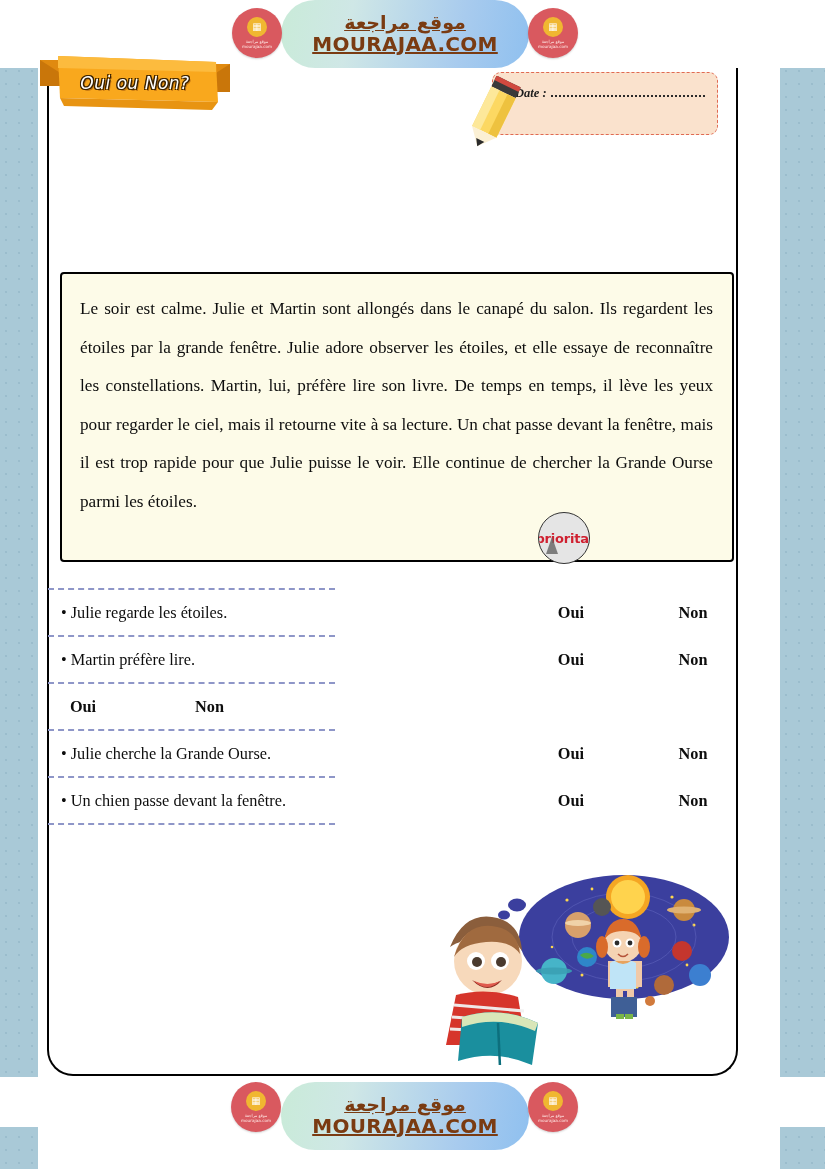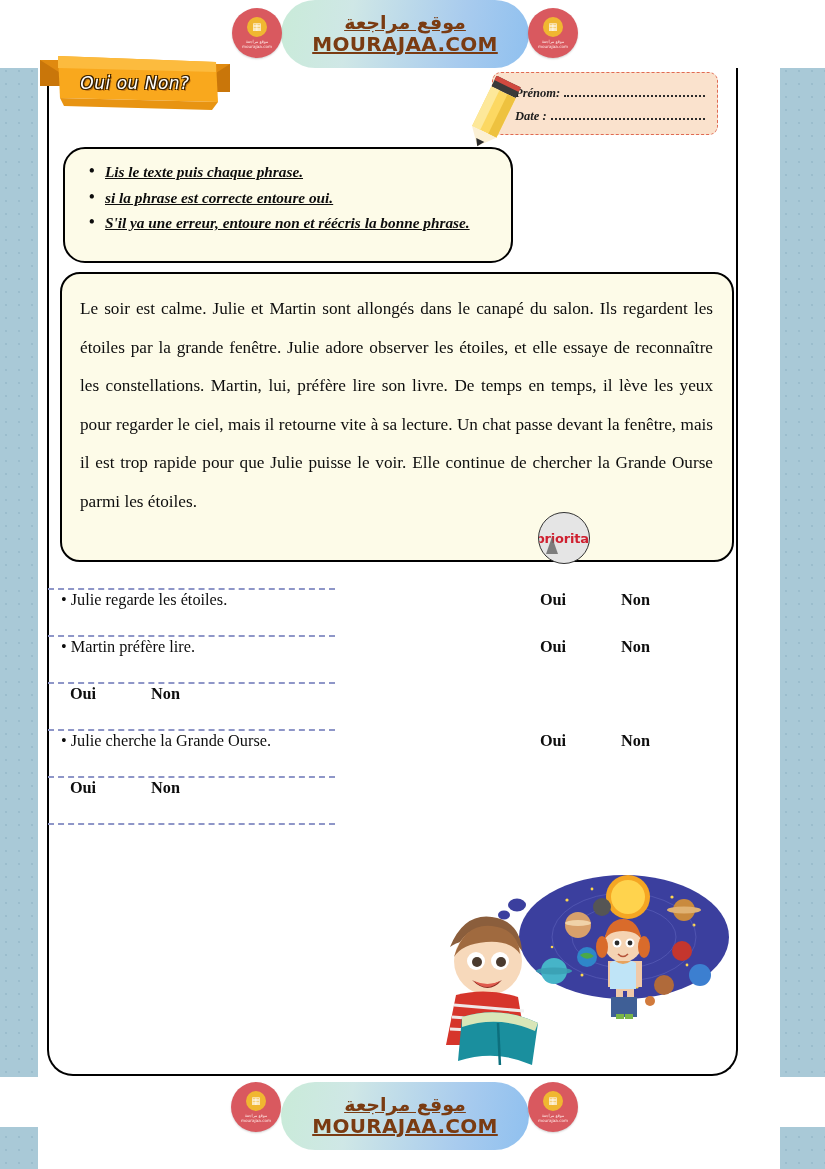--- a/index.html
+++ b/index.html
@@ -134,21 +134,21 @@
   }
   .instructions li::before {
     content: "•"; position: absolute; left: 0; top: -1px; font-size: 16px;
     font-style: normal;
   }
   .instructions li span { text-decoration: underline; }
 
   
   .passage {
     position: absolute; left: 60px; top: 272px; width: 674px; height: 290px;
-    background: #fdfbe8; border: 2.5px solid #000; border-radius: 20px;
+    background: #fdfbe8; border: 2.5px solid #000; border-radius: 4px;
     z-index: 3; padding: 16px 19px 0 18px;
   }
   .passage p {
     font-family: "Liberation Serif", serif;
     font-size: 17.2px; color: #0d0d0d;
     line-height: 2.24; text-align: justify;
   }
   .stamp {
     position: absolute; left: 476px; top: 238px;
     width: 52px; height: 52px; border-radius: 50%;
@@ -165,21 +165,21 @@
     border-left: 6px solid transparent; border-right: 6px solid transparent;
     border-bottom: 17px solid #6b6b6b; opacity: .85;
   }
 
   
   .questions { position: absolute; left: 48px; top: 588px; width: 690px; z-index: 3; }
   .dashline {
     height: 0; border-top: 2.6px dashed #8e96c8; width: 287px; margin: 0;
   }
   .qrow {
-    display: flex; align-items: flex-start; height: 45px;
+    display: flex; align-items: center; height: 45px; gap: 44px;
   }
   .qtext {
     font-family: "Liberation Serif", serif;
     font-size: 16.3px; color: #0d0d0d; padding-left: 13px; width: 470px;
     white-space: nowrap;
   }
   .qtext::before { content: "• "; }
   .opt {
     font-family: "Liberation Serif", serif;
     font-size: 16.3px; color: #0d0d0d; text-align: center;
@@ -225,50 +225,39 @@
       <polygon points="190,12 168,26 168,40 190,40" fill="#c9760a"></polygon>
       <polygon points="18,4 176,10 178,50 20,46" fill="#f9a81d"></polygon>
       <polygon points="18,4 176,10 176,20 18,16" fill="#fcbb3e"></polygon>
       <polygon points="20,46 178,50 172,58 24,54" fill="#e89412"></polygon>
     </svg>
     <div class="ribbon-title">Oui ou Non?</div>
   </div>
 
   <div class="namecard">
     <div class="row">
-      <span>Prénom:</span>
-      <span class="dots"></span>
-    </div>
-    <div class="row">
       <span>Date :</span>
       <span class="dots"></span>
     </div>
   </div>
 
   <div class="pencil">
     <svg width="64" height="78" viewBox="0 0 64 78">
       <g transform="rotate(26 32 39)">
         <rect x="18" y="2" width="27" height="12" rx="1" fill="#3a3a3a"></rect>
         <rect x="18" y="2" width="27" height="5" rx="1" fill="#d0493f"></rect>
         <rect x="18" y="14" width="27" height="44" fill="#fcd862"></rect>
         <rect x="18" y="14" width="9" height="44" fill="#fde89a"></rect>
         <rect x="36" y="14" width="9" height="44" fill="#eec23f"></rect>
         <polygon points="18,58 45,58 31.5,74" fill="#fbf0d4"></polygon>
         <polygon points="27,67 36,67 31.5,74" fill="#2b2b2b"></polygon>
       </g>
     </svg>
   </div>
 
-  <div class="instructions">
-    <ul>
-      <li><span>Lis le texte puis chaque phrase.</span></li>
-      <li><span>si la phrase est correcte entoure oui.</span></li>
-      <li><span>S'il ya une erreur, entoure non et réécris la bonne phrase.</span></li>
-    </ul>
-  </div>
 
   <div class="passage">
     <p>Le soir est calme. Julie et Martin sont allongés dans le canapé du salon. Ils regardent les étoiles par la grande fenêtre. Julie adore observer les étoiles, et elle essaye de reconnaître les constellations. Martin, lui, préfère lire son livre. De temps en temps, il lève les yeux pour regarder le ciel, mais il retourne vite à sa lecture. Un chat passe devant la fenêtre, mais il est trop rapide pour que Julie puisse le voir. Elle continue de chercher la Grande Ourse parmi les étoiles.</p>
     <div class="stamp">
       <div class="tower"></div>
       <div class="s1">français</div>
       <div class="s2">prioritaire</div>
       <div class="s3">Le coin du français<br>apprendre et réviser</div>
     </div>
   </div>
@@ -297,20 +286,21 @@
 
     <div class="dashline"></div>
     <div class="qrow">
       <div class="qtext">Julie cherche la Grande Ourse.</div>
       <div class="opt oui">Oui</div>
       <div class="opt non">Non</div>
     </div>
 
     <div class="dashline"></div>
     <div class="qrow">
+      <div class="qtext">Un chien passe devant la fenêtre.</div>
       <div class="opt oui">Oui</div>
       <div class="opt non">Non</div>
     </div>
 
     <div class="dashline"></div>
   </div>
 
   <div class="illu">
     <svg width="300" height="200" viewBox="0 0 300 200">
 

